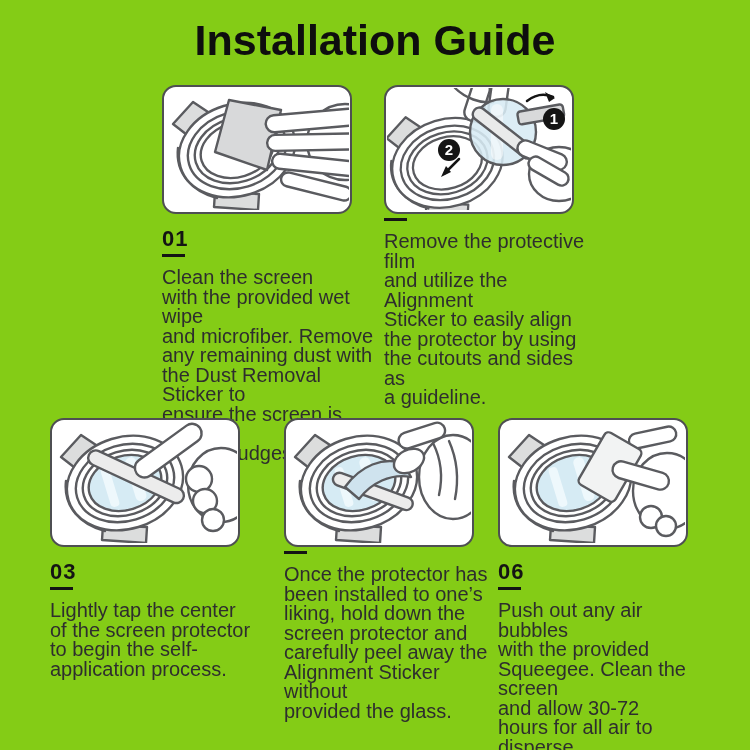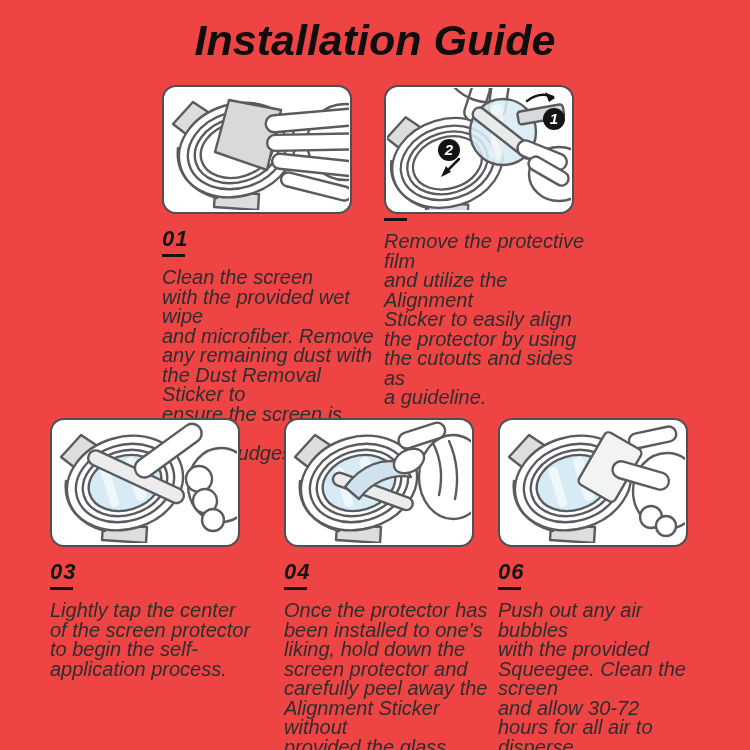--- a/index.html
+++ b/index.html
@@ -1,17 +1,17 @@
 <!DOCTYPE html>
 <html><head>
 <meta charset="utf-8">
 <style>
   html,body{margin:0;padding:0;background:#ffffff;}
-  #page{position:relative;width:750px;height:750px;background:#ef4444;overflow:hidden;
-        font-family:"Liberation Sans",sans-serif;color:#2e2e2e;font-style:italic;}
+  #page{position:relative;width:750px;height:750px;background:#84cc16;overflow:hidden;
+        font-family:"Liberation Sans",sans-serif;color:#2e2e2e;}
   .title{position:absolute;top:16px;left:0;width:750px;text-align:center;
          font-size:43px;font-weight:bold;color:#0e0e0e;letter-spacing:0px;}
   .step{position:absolute;width:212px;}
   #step-1{left:162px;top:85px;}
   #step-2{left:384px;top:85px;}
   #step-3{left:50px;top:418px;}
   #step-4{left:284px;top:418px;}
   #step-5{left:498px;top:418px;}
   .panel{width:190px;height:129px;border:2.5px solid #4e4f52;border-radius:14px;
          background:#ffffff;box-sizing:border-box;overflow:hidden;}
@@ -164,21 +164,20 @@
             <path class="sketch" d="M162,20 C170,38 172,58 168,78"></path>
           </g>
           <path d="M58,66 C74,44 96,36 116,42 L124,56 C104,52 84,62 72,78 Z" fill="#cfe3ee"></path>
           <g class="hand">
             <rect x="112" y="14" width="48" height="16" rx="8" transform="rotate(-18 112 22)"></rect>
             <ellipse cx="122" cy="40" rx="16" ry="11" transform="rotate(-28 122 40)"></ellipse>
           </g>
         </g>
       </svg>
     </div>
-    <div class="step-num">04</div>
     <div class="num-rule"></div>
     <div class="step-text">Once the protector has
 been installed to one’s
 liking, hold down the
 screen protector and
 carefully peel away the
 Alignment Sticker without
 provided the glass.</div>
   </div>
 

